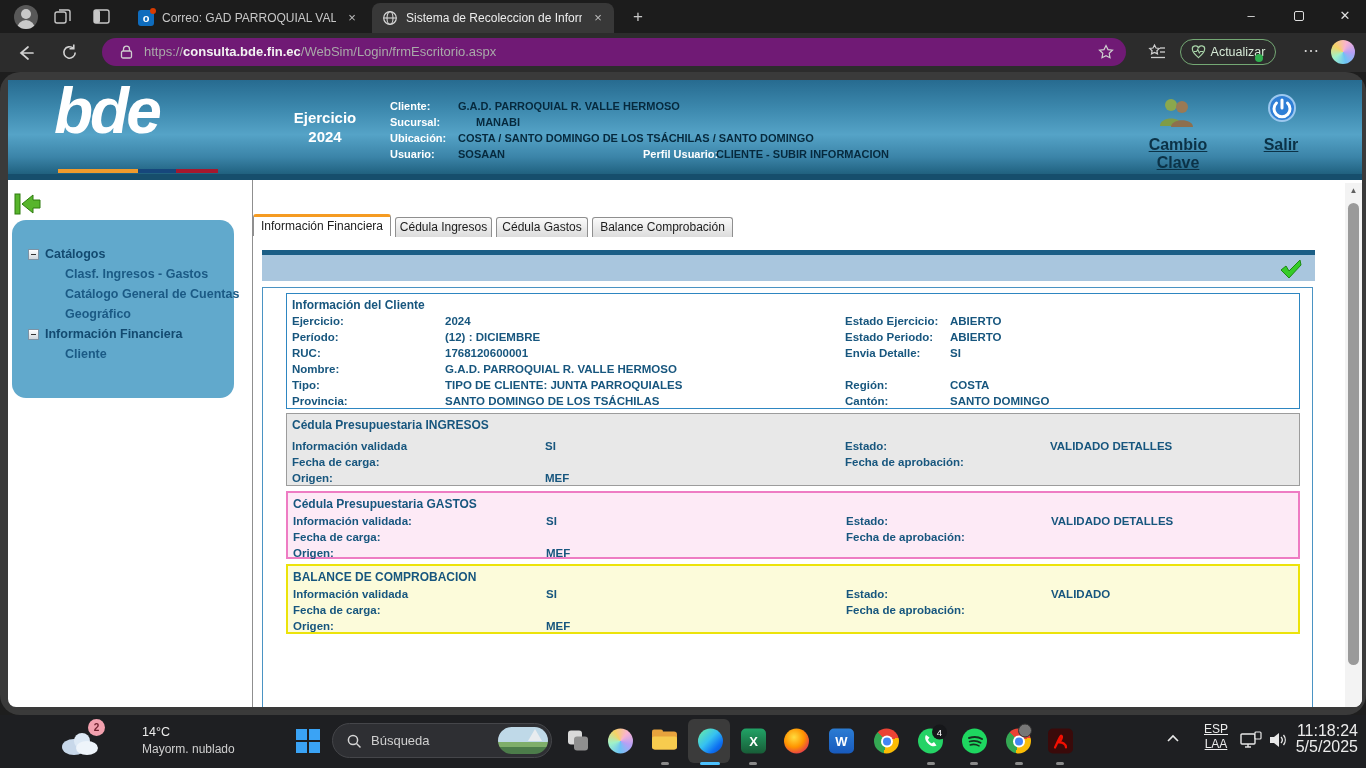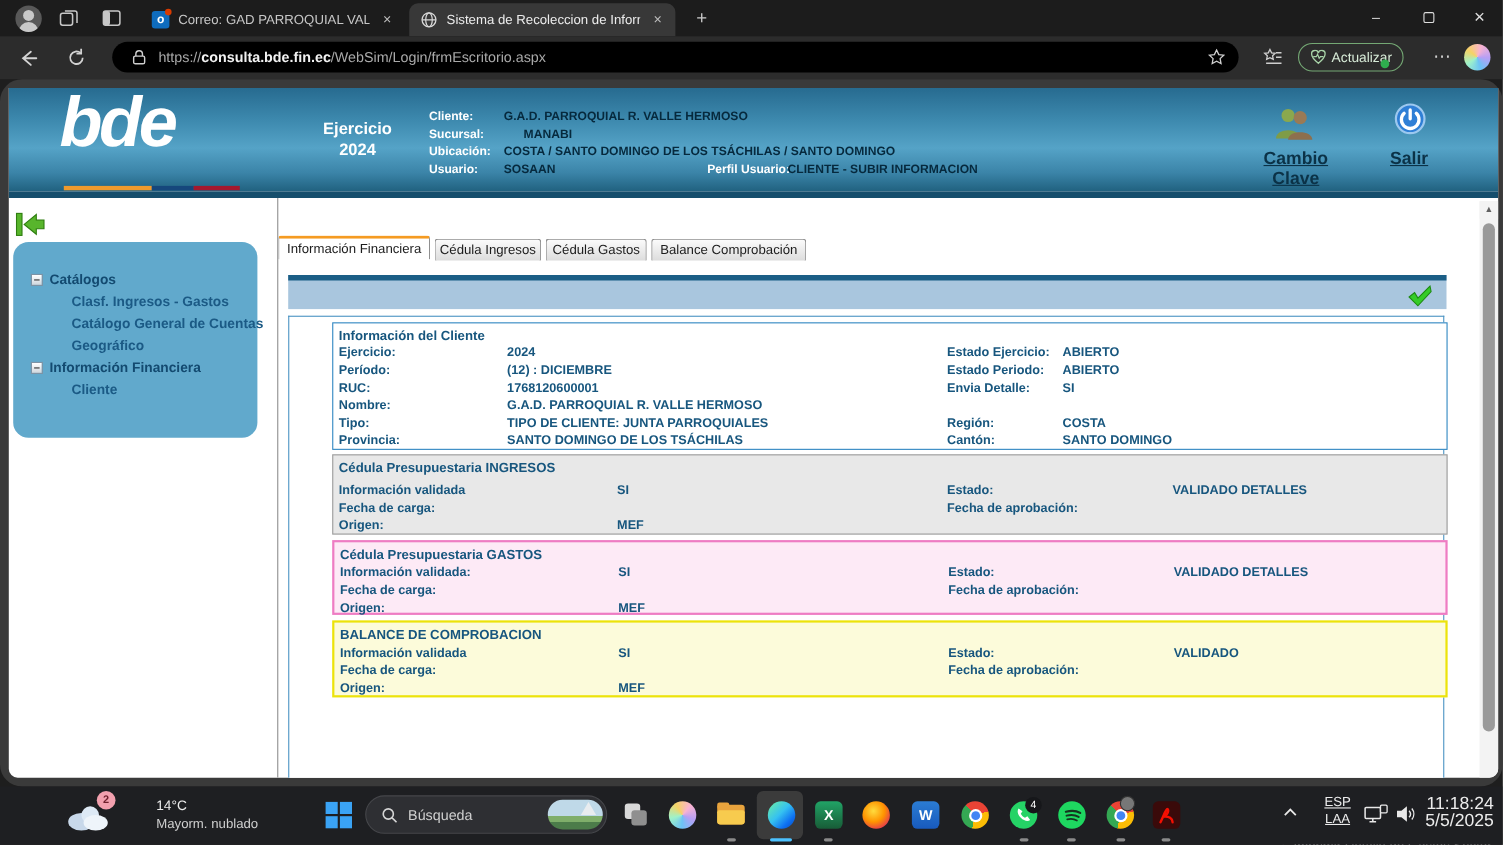--- a/index.html
+++ b/index.html
@@ -30,21 +30,21 @@
   .fav-outlook i { position:absolute; right:-2px; top:-2px; width:6px; height:6px; background:#d83b01; border-radius:50%; }
   #newtab { position:absolute; left:628px; top:7px; width:20px; height:20px; color:#c7c7c7; font-size:17px;
             text-align:center; line-height:19px; }
   .winctl { position:absolute; top:4px; width:30px; height:24px; color:#dedede; font-size:13px;
             text-align:center; line-height:24px; }
   #win-min { left:1236px; } #win-max { left:1284px; } #win-close { left:1330px; }
   #win-max b { display:inline-block; width:10px; height:10px; border:1px solid #dedede; border-radius:2px; margin-top:7px; }
 
   
   #toolbar { position:absolute; left:0; top:33px; width:1366px; height:39px; background:#2c2c2c; }
-  #urlpill { position:absolute; left:102px; top:5px; width:1024px; height:28px; background:#000000; border-radius:14px; }
+  #urlpill { position:absolute; left:102px; top:5px; width:1024px; height:28px; background:#701a75; border-radius:14px; }
   #urltext { position:absolute; left:42px; top:6px; font-size:13px; color:#a9a9a9; white-space:nowrap; }
   #urltext .dom { color:#f2f2f2; font-weight:bold; }
   #btn-actualizar { position:absolute; left:1180px; top:6px; width:96px; height:26px; border:1px solid #74a874;
                     border-radius:13px; color:#d6e9d6; font-size:12.5px; display:flex; align-items:center;
                     justify-content:center; gap:5px; }
   #btn-actualizar .dot { width:8px; height:8px; background:#2fae4e; border-radius:50%; position:absolute; left:74px; top:14px; }
   #more-btn { position:absolute; left:1303px; top:8px; color:#d2d2d2; font-size:16px; letter-spacing:1px; }
   #copilot { position:absolute; left:1331px; top:7px; width:24px; height:24px; border-radius:50%;
              background:conic-gradient(from 20deg,#f9b3d1,#b79ff5,#6cc3f5,#9ff2c9,#f6d365,#f9b3d1); }
 
@@ -89,21 +89,21 @@
   #ctab1 { left:387px; top:137px; width:97px;  height:20px; }
   #ctab2 { left:488px; top:137px; width:92px;  height:20px; }
   #ctab3 { left:584px; top:137px; width:141px; height:20px; }
 
   
   #band { position:absolute; left:254px; top:170px; width:1053px; height:31px; background:#a9c6de;
           border-top:5px solid #1b5e86; }
   #band svg { position:absolute; right:12px; top:3px; }
   #panel { position:absolute; left:254px; top:207px; width:1051px; height:352px; background:#ffffff;
            border:1px solid #4a93c3; border-bottom:3px solid #1c4e78; height:431px; }
-  .ibox { position:absolute; left:23px; width:1014px;margin-left:16px; }
+  .ibox { position:absolute; left:23px; width:1014px; }
   #box-client { top:5px;  height:116px; background:#ffffff; border:1px solid #2e86c1; }
   #box-ing    { top:125px; height:73px; background:#e8e8e8; border:1px solid #9c9c9c; }
   #box-gas    { top:203px; height:68px; background:#fdeaf6; border:2px solid #ee7cc3; }
   #box-bal    { top:276px; height:70px; background:#fcfbda; border:2px solid #ece30a; }
   .ibox .btitle { position:absolute; left:5px; top:4px; font-size:12px; font-weight:bold; color:#17567e; }
   .frow { position:absolute; left:0; width:100%; height:15px; font-size:11.5px; font-weight:bold; color:#17567e; }
   .frow span { position:absolute; white-space:nowrap; }
   .frow .l1 { left:5px; }  .frow .l2 { left:510px;padding-left:48px; }
   .cols-c .v1 { left:158px; } .cols-c .v2 { left:663px; }
   .cols-s .v1 { left:258px; } .cols-s .v2 { left:763px; }

